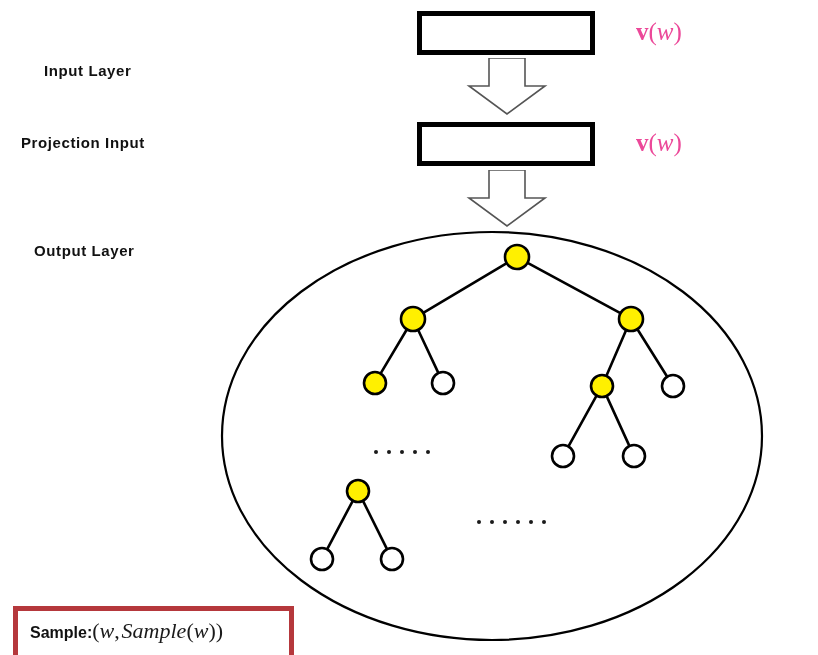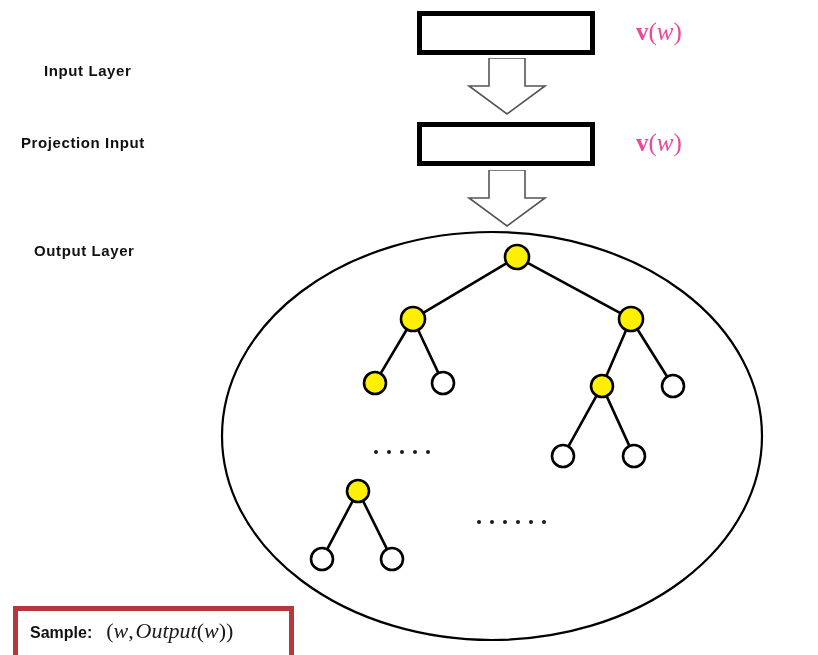--- a/index.html
+++ b/index.html
@@ -94,21 +94,20 @@
     top: 618px;
     display: flex;
     align-items: baseline;
     white-space: nowrap;
   }
   #sample-label {
     font-family: "Liberation Sans", sans-serif;
     font-weight: bold;
     font-size: 16px;
     color: #111111;
-    margin-right: 14px;
   }
   #sample-math {
     font-family: "Liberation Serif", serif;
     font-size: 22px;
     color: #1a1a1a;
     white-space: nowrap;
   }
   #sample-math .it { font-style: italic; }
   #sample-math .paren { font-style: normal; }
 </style>
@@ -181,16 +180,16 @@
       <span></span>
       <span></span>
       <span></span>
       <span></span>
       <span></span>
     </div>
 
   <div id="sample-box"></div>
   <div id="sample-inner">
     <span id="sample-label">Sample:</span>
-    <span id="sample-math"><span class="paren">(</span><span class="it">w</span><span class="paren">,</span> <span class="it">Output</span><span class="paren">(</span><span class="it">w</span><span class="paren">)</span><span class="paren">)</span></span>
+    <span id="sample-math"><span class="paren">(</span><span class="it">w</span><span class="paren">,</span> <span class="it">Sample</span><span class="paren">(</span><span class="it">w</span><span class="paren">)</span><span class="paren">)</span></span>
   </div>
 
 </div>
 
 </body></html>

